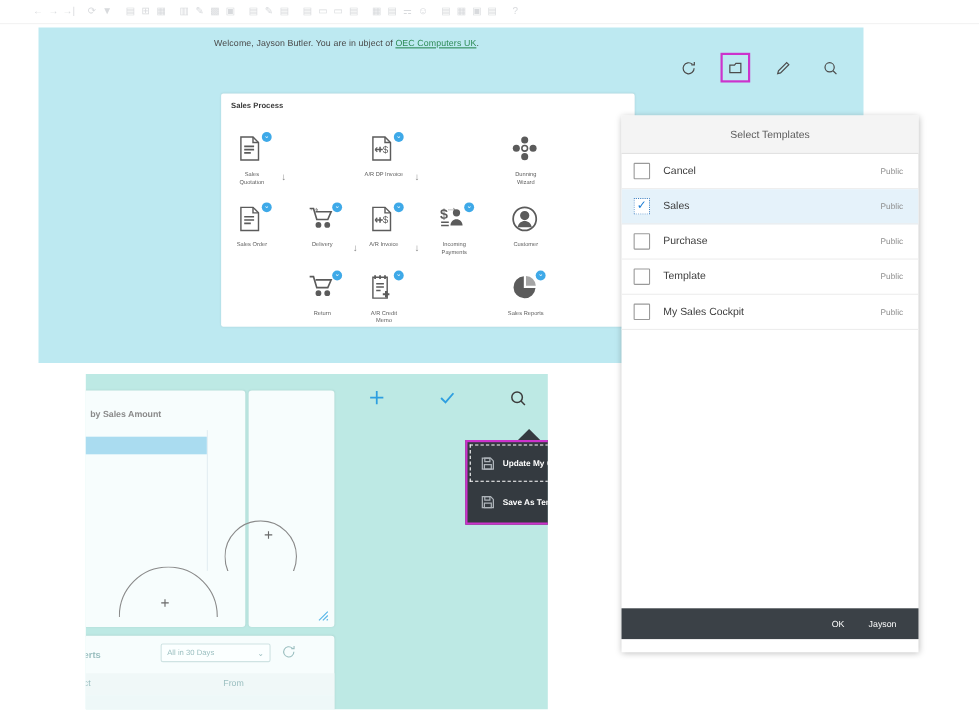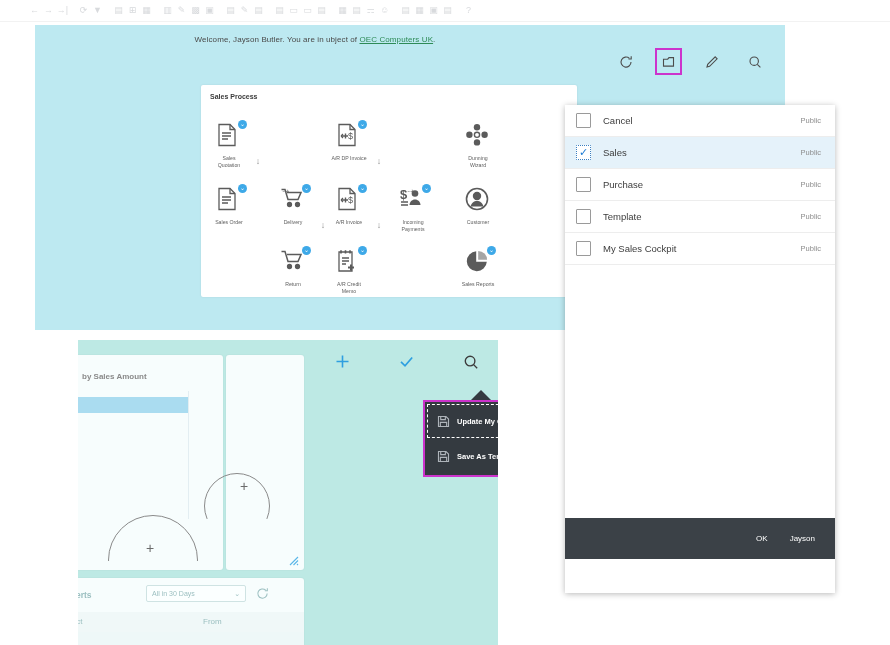--- a/index.html
+++ b/index.html
@@ -102,21 +102,21 @@
   .trow{height:32px;border-bottom:1px solid #ededed;display:flex;align-items:center;
         padding:0 14px 0 11px;box-sizing:border-box;}
   .trow.sel{background:#e5f2fa;}
   .cbx{width:13px;height:13px;flex:0 0 13px;border:1px solid #9a9a9a;background:#fff;
        border-radius:1px;display:flex;align-items:center;justify-content:center;}
   .trow.sel .cbx{border:1px dotted #3a7fc1;}
   .cbx .tick{color:#1a7bd4;font-size:11px;line-height:11px;font-weight:bold;display:none;}
   .cbx.on .tick{display:block;}
   .tname{flex:1;margin-left:12px;font-size:9.5px;color:#3c3c3c;}
   .tvis{font-size:7.5px;color:#8d8d8d;}
-  #dlg-foot{height:41px;background:#3b4147;display:flex;align-items:center;
+  #dlg-foot{height:28px;background:#3b4147;display:flex;align-items:center;
             justify-content:flex-end;gap:22px;padding-right:20px;box-sizing:border-box;}
   #dlg-foot span{font-size:8px;color:#ffffff;}
 </style>
 </head>
 <body>
 
 <div id="toolbar">
     <div class="tbicon">←</div>
     <div class="tbicon">→</div>
     <div class="tbicon">→|</div>
@@ -346,20 +346,21 @@
             <path d="M1.6 1.6h8.1l2.7 2.7v8.1H1.6z"></path>
             <path d="M4 1.6h5v3.4H4zM3.6 8h6.8v4.4H3.6z"></path>
           </svg>
         </span>
         <span>Save As Template</span>
       </div>
     </div>
 </div>
 
 <div id="dialog">
+  <div id="dlg-head">Select Templates</div>
   <div id="dlg-list">
       <div class="trow">
         <div class="cbx"></div>
         <div class="tname">Cancel</div>
         <div class="tvis">Public</div>
       </div>
       <div class="trow sel">
         <div class="cbx on">
           <span class="tick">✓</span>
         </div>

